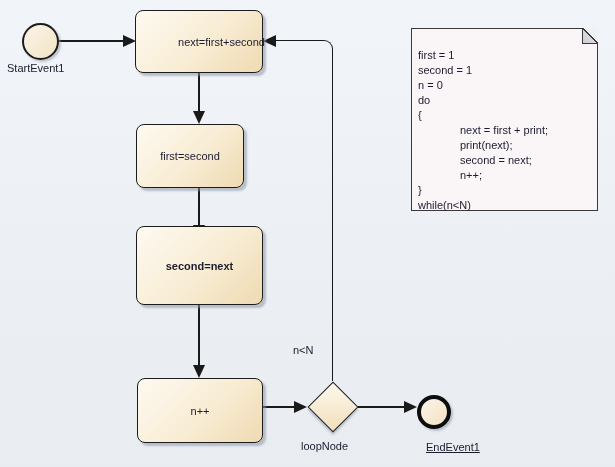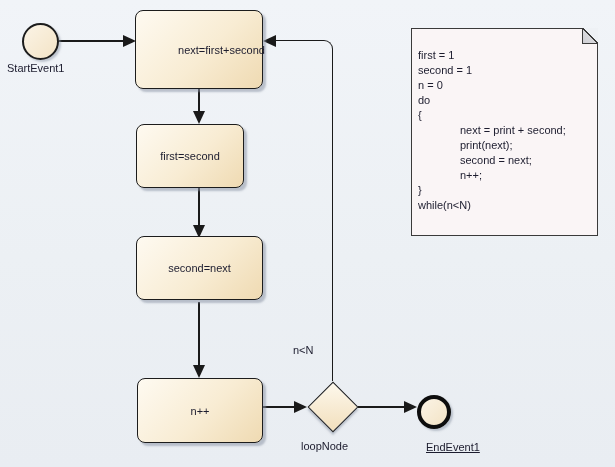--- a/index.html
+++ b/index.html
@@ -90,49 +90,49 @@
   <div class="ah ah-right" style="left:404px;top:401px;"></div>
 
   <div class="elbow" style="left:270px;top:40.4px;width:63px;height:341px;"></div>
   <div class="ah ah-left" style="left:263px;top:35px;"></div>
 
   <div class="lbl" style="left:293px;top:344px;width:32px;">n&lt;N</div>
 
   <div class="event start" style="left:22px;top:23px;width:37px;height:37px;"></div>
   <div class="lbl" style="left:7px;top:62px;width:64px;">StartEvent1</div>
 
-  <div class="action" style="left:135px;top:10px;width:128px;height:79px;padding-left:45px;">
+  <div class="action" style="left:135px;top:10px;width:128px;height:63px;padding-left:45px;">
     <span>next=first+second</span>
   </div>
 
   <div class="action" style="left:136px;top:124px;width:108px;height:64px;">
     <span>first=second</span>
   </div>
 
-  <div class="action" style="left:136px;top:236px;width:127px;height:64px;">
+  <div class="action" style="left:136px;top:226px;width:127px;height:79px;font-weight:bold;">
     <span>second=next</span>
   </div>
 
   <div class="action" style="left:137px;top:378px;width:126px;height:65px;">
     <span>n++</span>
   </div>
 
   <div class="diamond" style="left:315px;top:389px;width:36px;height:36px;"></div>
   <div class="lbl" style="left:301px;top:440px;width:70px;">loopNode</div>
 
   <div class="event end" style="left:417px;top:395px;width:34px;height:34px;"></div>
   <div class="lbl" style="left:426px;top:441px;width:62px;text-decoration:underline;">EndEvent1</div>
 
-  <div class="note" style="left:411px;top:28px;width:187px;height:208px;">
+  <div class="note" style="left:411px;top:28px;width:187px;height:183px;">
     <div class="nline">first = 1</div>
     <div class="nline">second = 1</div>
     <div class="nline">n = 0</div>
     <div class="nline">do</div>
     <div class="nline">{</div>
-    <div class="nline ind">next = print + second;</div>
+    <div class="nline ind">next = first + print;</div>
     <div class="nline ind">print(next);</div>
     <div class="nline ind">second = next;</div>
     <div class="nline ind">n++;</div>
     <div class="nline">}</div>
     <div class="nline">while(n&lt;N)</div>
   </div>
 
 </div>
 
 </body></html>

